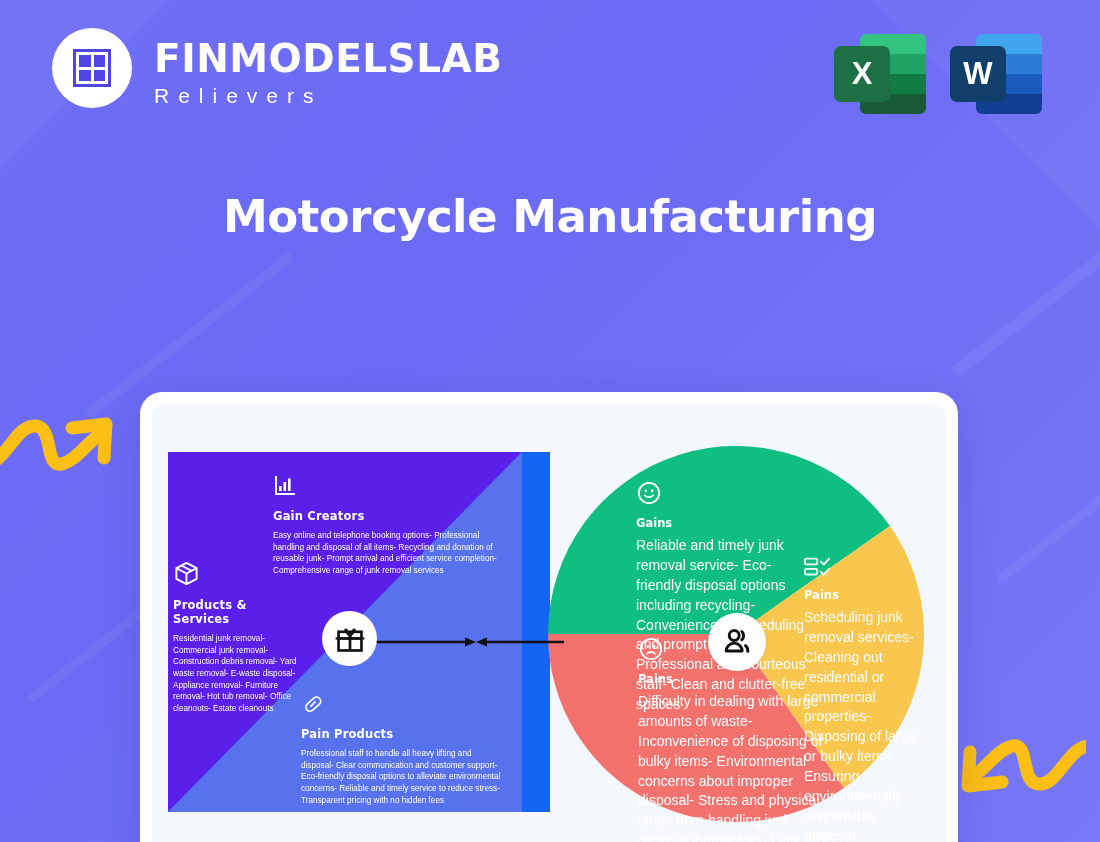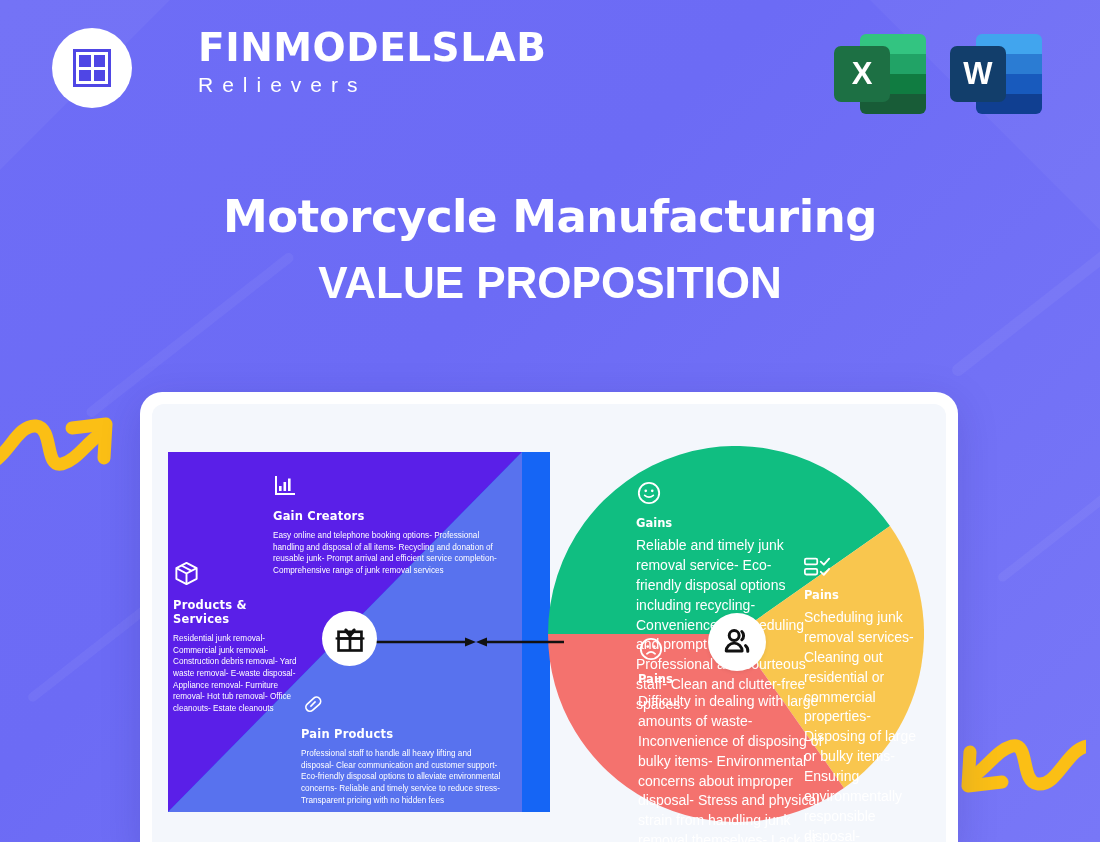--- a/index.html
+++ b/index.html
@@ -10,21 +10,21 @@
     position:relative;
   }
   
   .bg{position:absolute;inset:0;background:linear-gradient(135deg,#6E6DF6 0%,#6C6BF5 40%,#7877F7 100%);}
   .bg-streak{position:absolute;background:rgba(255,255,255,.05);transform:rotate(-38deg);border-radius:40px;}
   .bg-tri{position:absolute;top:0;left:0;width:0;height:0;border-top:170px solid rgba(255,255,255,.045);border-right:170px solid transparent;}
   .bg-tri2{position:absolute;top:0;right:0;width:0;height:0;border-top:230px solid rgba(255,255,255,.04);border-left:230px solid transparent;}
 
   
   .header{position:absolute;top:0;left:0;right:0;height:150px;}
-  .logo-wrap{position:absolute;left:52px;top:28px;display:flex;align-items:flex-start;gap:44px;}
+  .logo-wrap{position:absolute;left:52px;top:28px;display:flex;align-items:flex-end;}
   .logo-circle{width:80px;height:80px;border-radius:50%;background:#fff;display:flex;align-items:center;justify-content:center;}
   .logo-grid{width:38px;height:38px;border:3.5px solid #4F46E5;display:grid;grid-template-columns:1fr 1fr;grid-template-rows:1fr 1fr;gap:3px;padding:3px;box-sizing:border-box;}
   .logo-grid i{background:#4F46E5;display:block;}
   .logo-text{margin-left:22px;}
   .brand{font-size:39px;font-weight:bold;color:#fff;letter-spacing:.5px;line-height:1;font-family:"DejaVu Sans",sans-serif;}
   .brand-sub{font-size:21px;color:#fff;letter-spacing:9px;margin-top:6px;font-weight:300;font-family:"Liberation Sans",sans-serif;}
 
   .office-icons{position:absolute;right:58px;top:28px;display:flex;gap:24px;}
   .oi{position:relative;width:92px;height:92px;}
   .oi .sheet{position:absolute;right:0;top:6px;width:66px;height:80px;border-radius:6px;overflow:hidden;display:flex;flex-direction:column;}
@@ -120,21 +120,20 @@
         <span style="background:#185ABD"></span>
           <span style="background:#103F91"></span>
       </div>
       <div class="tile" style="background:#123E6B">W</div>
     </div>
   </div>
 </div>
 
 <div class="titles">
   <div class="title1">Motorcycle Manufacturing</div>
-  <div class="title2">VALUE PROPOSITION</div>
 </div>
 
 <svg class="arrow-left" viewBox="0 0 140 110">
   <path d="M-8 62 C 18 66 26 22 48 24 C 66 26 56 66 74 62 C 88 58 96 44 112 32" stroke="#FBBF15" stroke-width="13" fill="none" stroke-linecap="round"></path>
   <path d="M84 26 L118 22 L116 56" stroke="#FBBF15" stroke-width="13" fill="none" stroke-linecap="round" stroke-linejoin="round"></path>
 </svg>
 
 <svg class="arrow-right" viewBox="0 0 140 110">
   <path d="M148 34 C 122 30 114 74 92 72 C 74 70 84 30 66 34 C 52 38 44 52 28 64" stroke="#FBBF15" stroke-width="13" fill="none" stroke-linecap="round"></path>
   <path d="M56 70 L22 74 L24 40" stroke="#FBBF15" stroke-width="13" fill="none" stroke-linecap="round" stroke-linejoin="round"></path>

